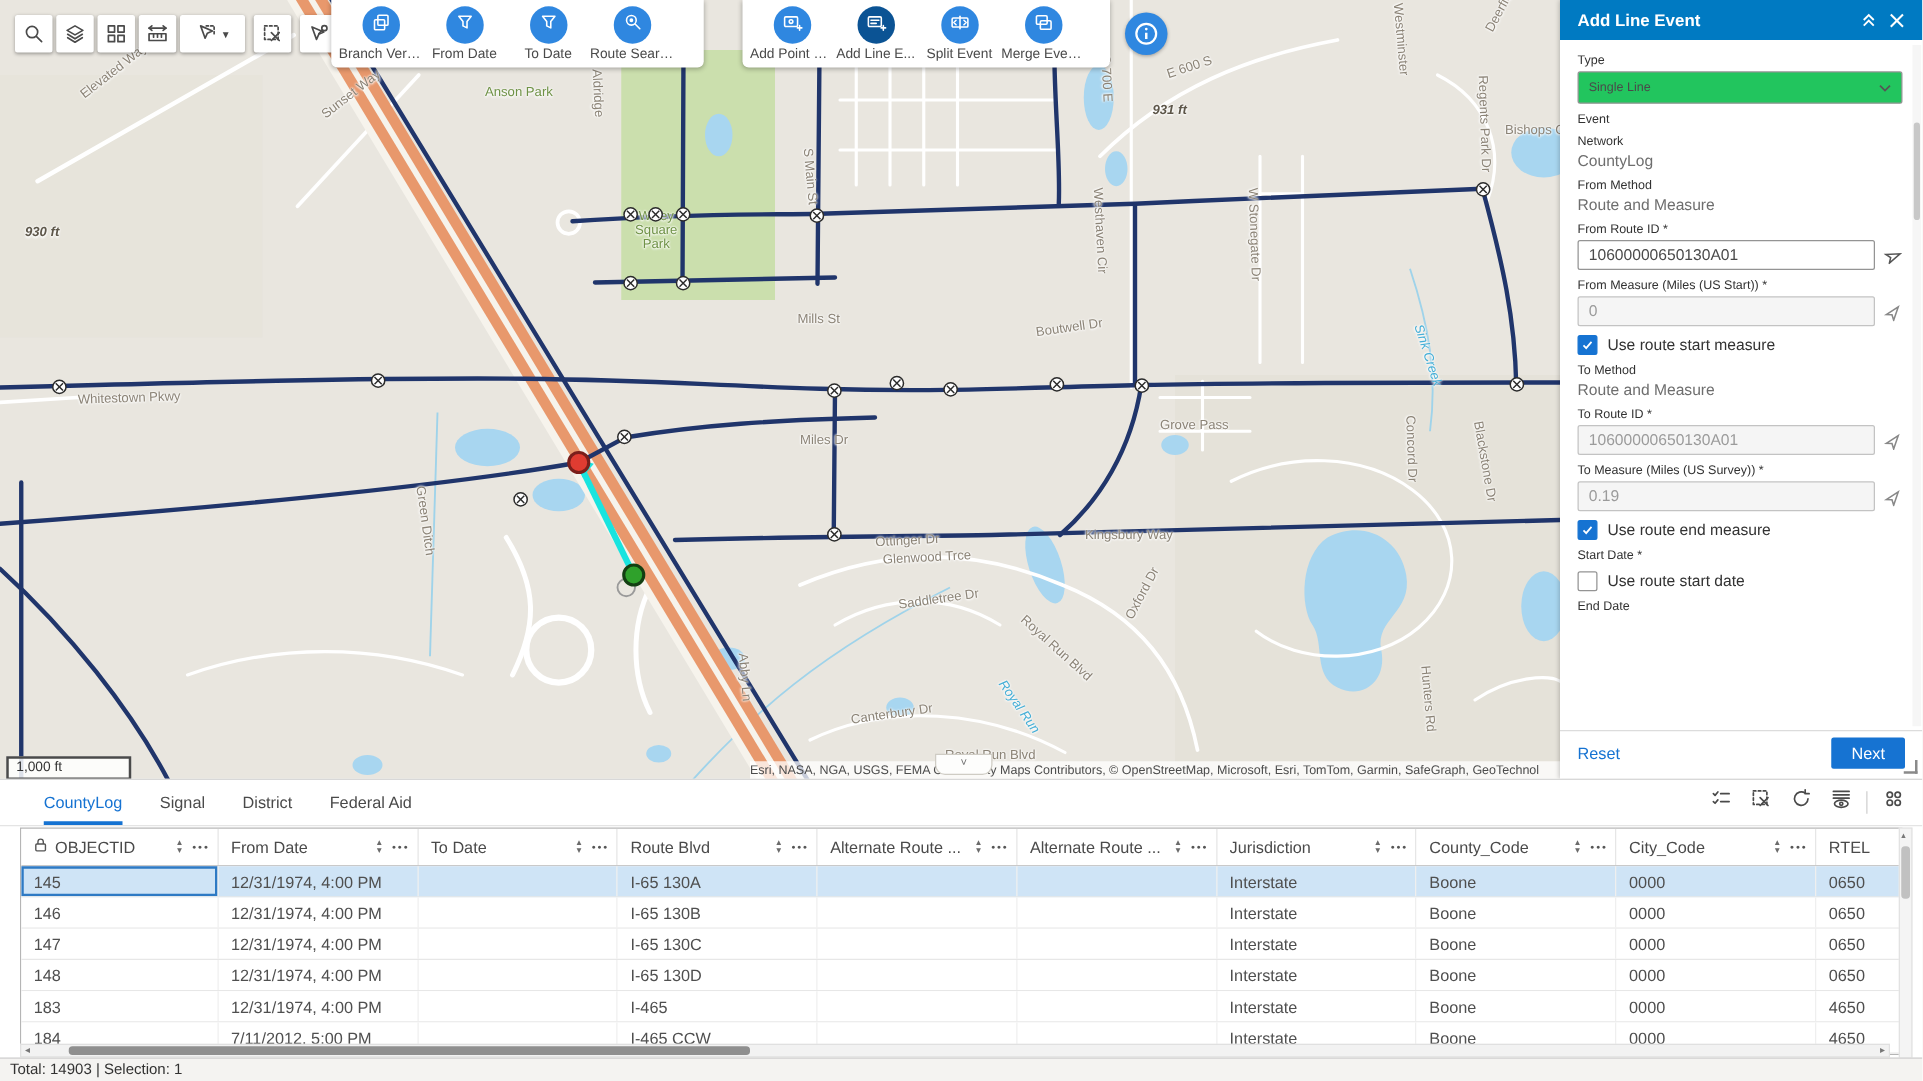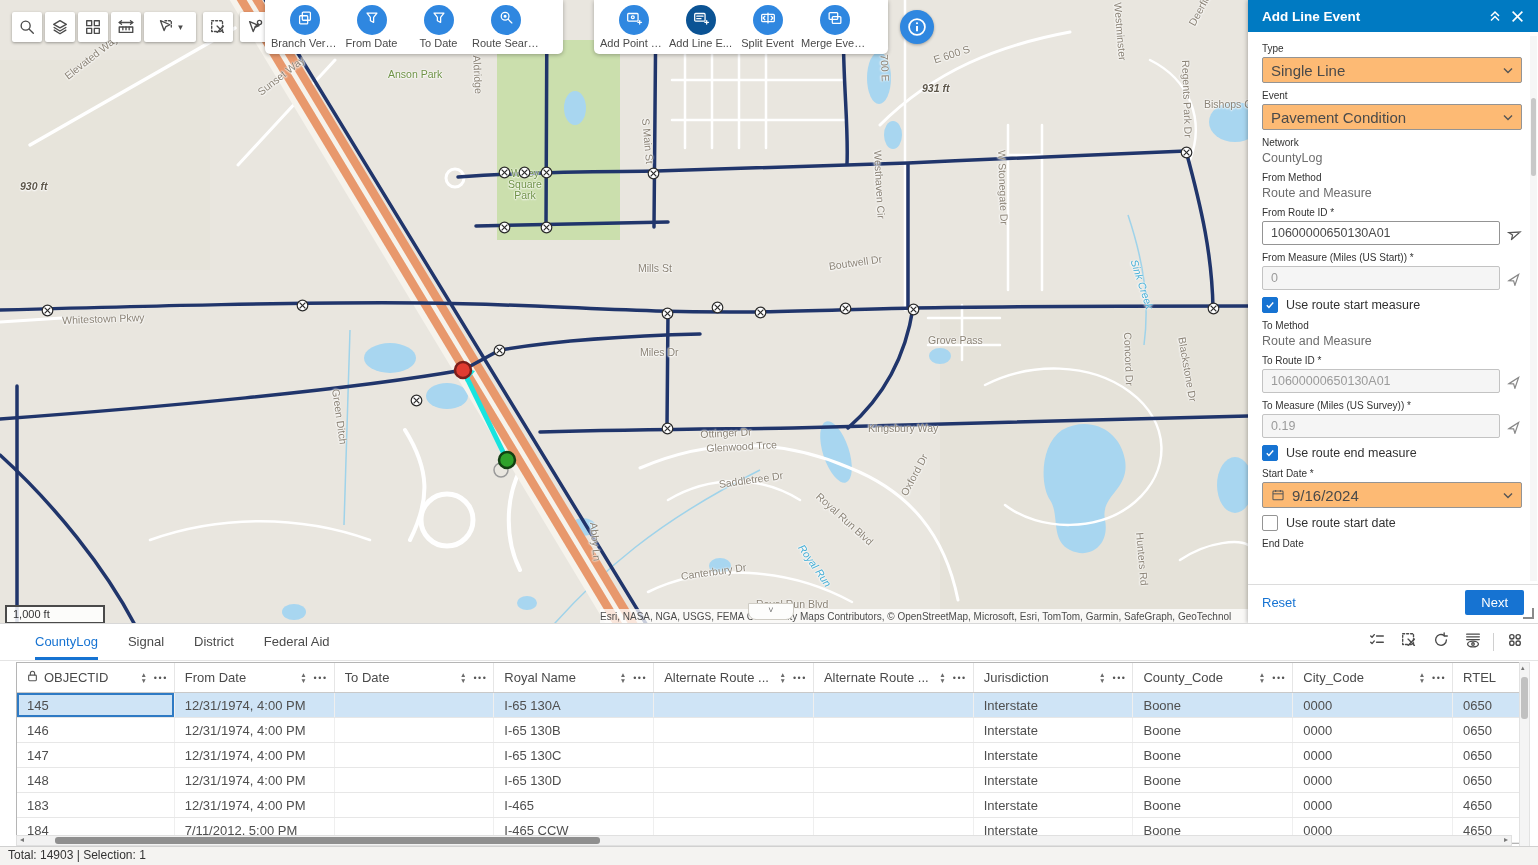--- a/index.html
+++ b/index.html
@@ -35,22 +35,22 @@
   .attrib-tab{position:absolute;left:748px;top:603px;width:44px;height:15px;background:#fdfdfc;border:1px solid #cfccc4;
               border-radius:0 0 8px 8px;text-align:center;font-size:9px;color:#6e6e6e;line-height:13px;}
   
   .panel{position:absolute;left:1248px;top:0;width:290px;height:623px;background:#fff;box-shadow:-1px 0 4px rgba(0,0,0,.25);box-sizing:border-box;}
   .panel-header{height:32px;background:#007ac2;color:#fff;display:flex;align-items:center;padding:0 10px 0 14px;box-sizing:border-box;}
   .panel-title{font-size:13.5px;font-weight:bold;flex:1;}
   .ph-icon{width:22px;height:22px;display:flex;align-items:center;justify-content:center;color:#fff;cursor:pointer;}
   .panel-body{position:absolute;top:32px;left:0;right:8px;bottom:39px;padding:4px 8px 0 14px;overflow:hidden;}
   .fld-label{font-size:10px;color:#323232;margin:7px 0 3px;}
   .ro-value{font-size:12.5px;color:#6e6e6e;margin:0 0 2px;}
-  .selectbox,.datebox{height:24px;border:1px solid #949494;border-radius:2px;background:#fdba74;display:flex;align-items:center;
-       padding:0 8px;font-size:15px;color:#4a4a4a;justify-content:space-between;}
+  .selectbox,.datebox{height:24px;border:1px solid #949494;border-radius:2px;background:#22c55e;display:flex;align-items:center;
+       padding:0 8px;font-size:10px;color:#4a4a4a;justify-content:space-between;}
   .datebox{justify-content:flex-start;gap:7px;}
   .datebox .chev{margin-left:auto;}
   .input-row{display:flex;align-items:center;gap:7px;}
   .inputbox{flex:1;height:22px;border:1px solid #949494;border-radius:2px;background:#fff;display:flex;align-items:center;
        padding:0 8px;font-size:12.5px;color:#4a4a4a;}
   .inputbox.disabled{background:#f5f5f5;border-color:#c3c3c3;color:#9b9b9b;}
   .chk-row{display:flex;align-items:center;gap:8px;margin:7px 0 6px;font-size:12.5px;color:#323232;}
   .chk{width:14px;height:14px;border:1px solid #949494;border-radius:2px;background:#fff;display:flex;align-items:center;justify-content:center;}
   .chk.checked{background:#1673d2;border-color:#1673d2;}
   .panel-footer{position:absolute;left:0;right:0;bottom:3px;height:36px;border-top:1px solid #dcdcdc;
@@ -185,21 +185,21 @@
     </svg>
 
     <div id="map-labels">
         <span class="mlbl dark" style="left: 20px; top: 180px;">930 ft</span>
         <span class="mlbl" style="left: 62px; top: 72px; transform: rotate(-38deg);">Elevated Way</span>
         <span class="mlbl" style="left: 255px; top: 88px; transform: rotate(-38deg);">Sunset Way</span>
         <span class="mlbl park" style="left: 388px; top: 68px;">Anson Park</span>
         <span class="mlbl" style="left: 483px; top: 55px; transform: rotate(87deg);">Aldridge</span>
         <span class="mlbl park multi" style="left: 501px; top: 168px;">Willey Square Park</span>
         <span class="mlbl" style="left: 652px; top: 118px; transform: rotate(85deg);">S Main St</span>
-        <span class="mlbl" style="left: 638px; top: 262px;">Mills St</span>
+        <span class="mlbl" style="left: 638px; top: 249px;">Mills St</span>
         <span class="mlbl" style="left: 828px; top: 260px; transform: rotate(-8deg);">Boutwell Dr</span>
         <span class="mlbl" style="left: 884px; top: 150px; transform: rotate(87deg);">Westhaven Cir</span>
         <span class="mlbl" style="left: 1008px; top: 150px; transform: rotate(88deg);">W Stonegate Dr</span>
         <span class="mlbl" style="left: 640px; top: 346px;">Miles Dr</span>
         <span class="mlbl" style="left: 928px; top: 334px;">Grove Pass</span>
         <span class="mlbl" style="left: 868px; top: 422px;">Kingsbury Way</span>
         <span class="mlbl" style="left: 706px; top: 442px; transform: rotate(-3deg);">Glenwood Trce</span>
         <span class="mlbl" style="left: 718px; top: 478px; transform: rotate(-8deg);">Saddletree Dr</span>
         <span class="mlbl" style="left: 822px; top: 490px; transform: rotate(42deg);">Royal Run Blvd</span>
         <span class="mlbl" style="left: 898px; top: 492px; transform: rotate(-62deg);">Oxford Dr</span>
@@ -499,26 +499,20 @@
     <div class="panel-body">
       <div class="fld-label">Type</div>
       <div class="selectbox">
         <span>Single Line</span>
         <svg class="chev" width="10" height="7" viewBox="0 0 10 7">
             <polyline points="1,1.5 5,5.5 9,1.5" fill="none" stroke="#555" stroke-width="1.4"></polyline>
           </svg>
       </div>
 
       <div class="fld-label">Event</div>
-      <div class="selectbox">
-        <span>Pavement Condition</span>
-        <svg class="chev" width="10" height="7" viewBox="0 0 10 7">
-            <polyline points="1,1.5 5,5.5 9,1.5" fill="none" stroke="#555" stroke-width="1.4"></polyline>
-          </svg>
-      </div>
 
       <div class="fld-label">Network</div>
       <div class="ro-value">CountyLog</div>
 
       <div class="fld-label">From Method</div>
       <div class="ro-value">Route and Measure</div>
 
       <div class="fld-label">From Route ID *</div>
       <div class="input-row">
         <div class="inputbox">10600000650130A01</div>
@@ -566,32 +560,20 @@
       <div class="chk-row">
         <span class="chk checked">
           <svg width="10" height="10" viewBox="0 0 14 14">
               <polyline points="2.5,7.5 5.5,10.5 11.5,3.5" fill="none" stroke="#fff" stroke-width="2"></polyline>
             </svg>
         </span>
         <span>Use route end measure</span>
       </div>
 
       <div class="fld-label">Start Date *</div>
-      <div class="datebox">
-        <svg width="14" height="14" viewBox="0 0 18 18">
-          <rect x="2.5" y="4" width="13" height="11" rx="1" fill="none" stroke="#555" stroke-width="1.3"></rect>
-          <line x1="2.5" y1="7.5" x2="15.5" y2="7.5" stroke="#555" stroke-width="1.3"></line>
-          <line x1="6" y1="2.5" x2="6" y2="5" stroke="#555" stroke-width="1.3"></line>
-          <line x1="12" y1="2.5" x2="12" y2="5" stroke="#555" stroke-width="1.3"></line>
-        </svg>
-        <span>9/16/2024</span>
-        <svg class="chev" width="10" height="7" viewBox="0 0 10 7">
-            <polyline points="1,1.5 5,5.5 9,1.5" fill="none" stroke="#555" stroke-width="1.4"></polyline>
-          </svg>
-      </div>
 
       <div class="chk-row">
         <span class="chk"></span>
         <span>Use route start date</span>
       </div>
 
       <div class="fld-label">End Date</div>
 
     </div>
 
@@ -673,21 +655,21 @@
               <span class="lbl">From Date</span>
               <span class="sorter">▲<span style="margin-top:1px;">▼</span></span>
               <span class="menu3">•••</span>
             </div>
             <div class="th" style="width: 160px;">
               <span class="lbl">To Date</span>
               <span class="sorter">▲<span style="margin-top:1px;">▼</span></span>
               <span class="menu3">•••</span>
             </div>
             <div class="th" style="width: 160px;">
-              <span class="lbl">Royal Name</span>
+              <span class="lbl">Route Blvd</span>
               <span class="sorter">▲<span style="margin-top:1px;">▼</span></span>
               <span class="menu3">•••</span>
             </div>
             <div class="th" style="width: 160px;">
               <span class="lbl">Alternate Route ...</span>
               <span class="sorter">▲<span style="margin-top:1px;">▼</span></span>
               <span class="menu3">•••</span>
             </div>
             <div class="th" style="width: 160px;">
               <span class="lbl">Alternate Route ...</span>

